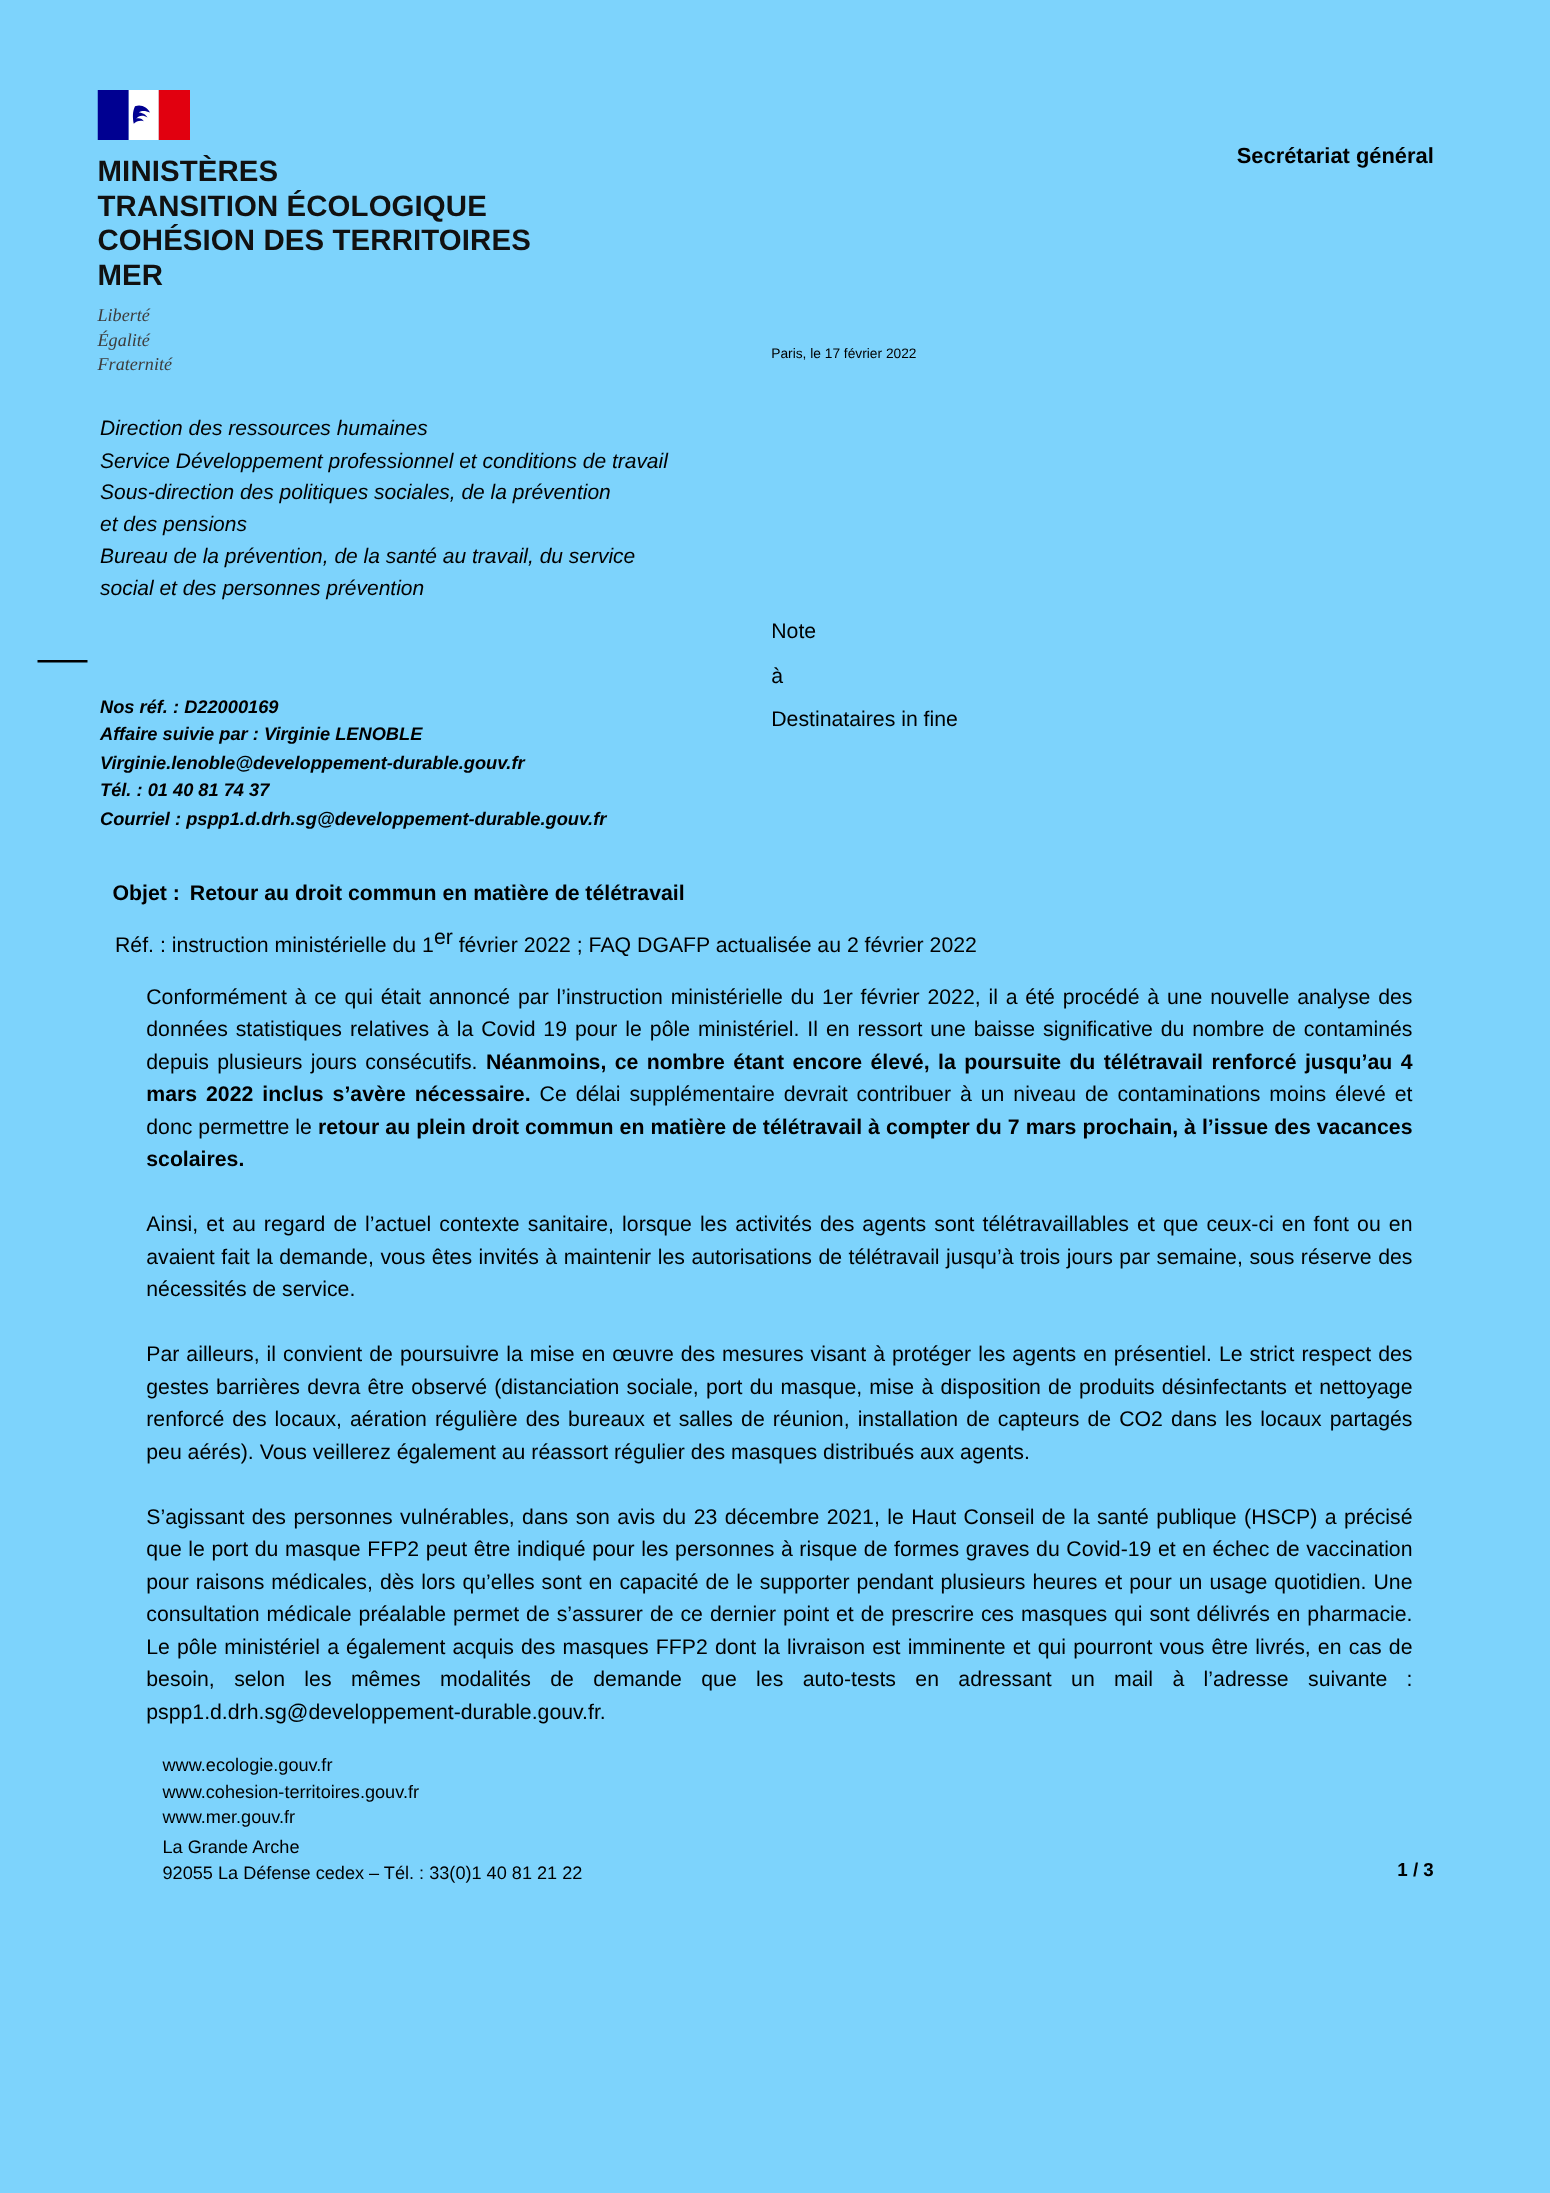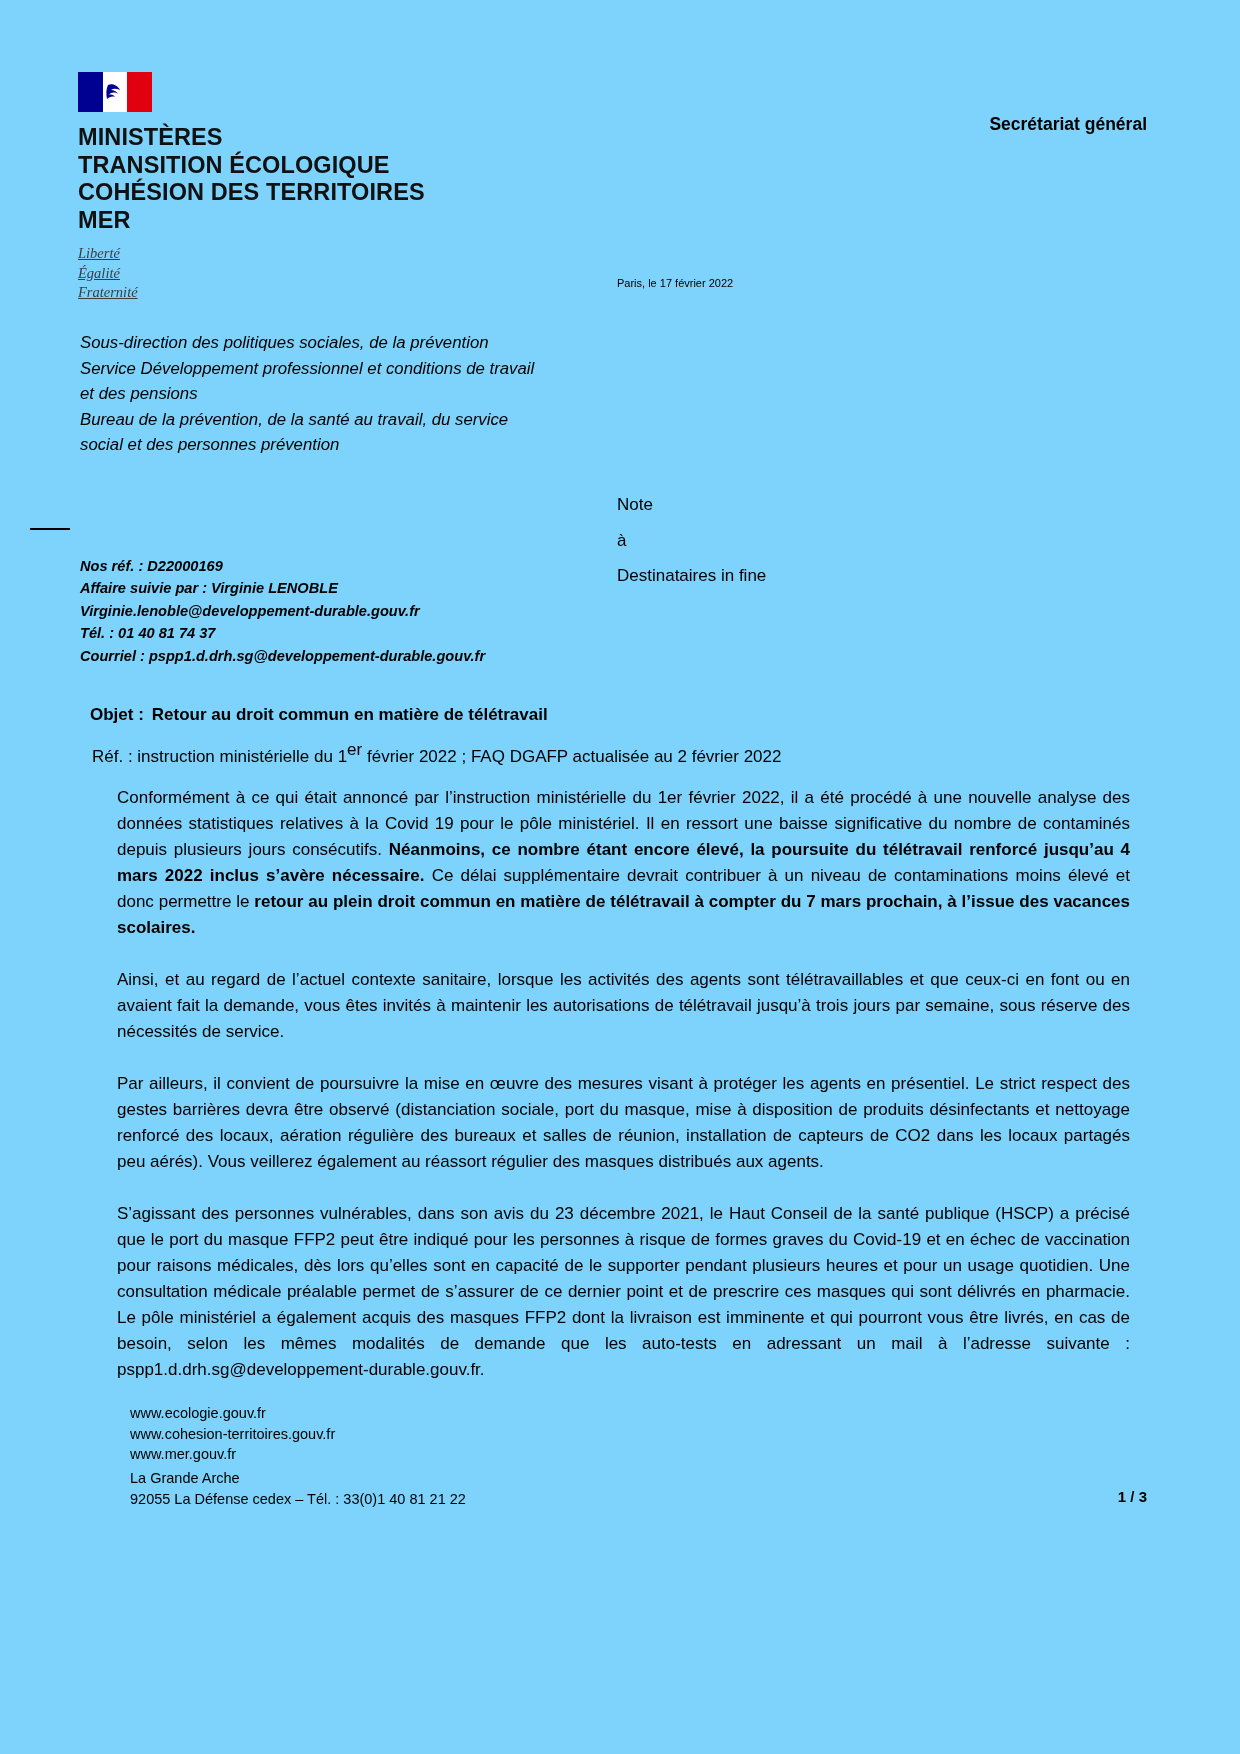--- a/index.html
+++ b/index.html
@@ -42,21 +42,20 @@
     color: #111111;
     white-space: nowrap;
   }
   .devise {
     margin-top: 9px;
     font-family: "Liberation Serif", serif;
     font-style: italic;
     font-size: 14.5px;
     line-height: 1.36;
     color: #3d3d3d;
-    text-decoration: underline;
   }
 
   .sg-title {
     position: absolute;
     right: 93px;
     top: 114px;
     font-size: 17.5px;
     font-weight: bold;
     white-space: nowrap;
   }
@@ -197,22 +196,23 @@
       <div>Égalité</div>
       <div>Fraternité</div>
     </div>
   </div>
 
   <div class="sg-title">Secrétariat général</div>
 
   <div class="date-line">Paris, le 17 février 2022</div>
 
   <div class="dept-block">
+    <div>Direction des ressources humaines</div>
+    <div>Service Développement professionnel et conditions de travail</div>
     <div>Sous-direction des politiques sociales, de la prévention</div>
-    <div>Service Développement professionnel et conditions de travail</div>
     <div>et des pensions</div>
     <div>Bureau de la prévention, de la santé au travail, du service</div>
     <div>social et des personnes prévention</div>
   </div>
 
   <div class="addressee">
     <div>Note</div>
     <div>à</div>
     <div>Destinataires in fine</div>
   </div>

